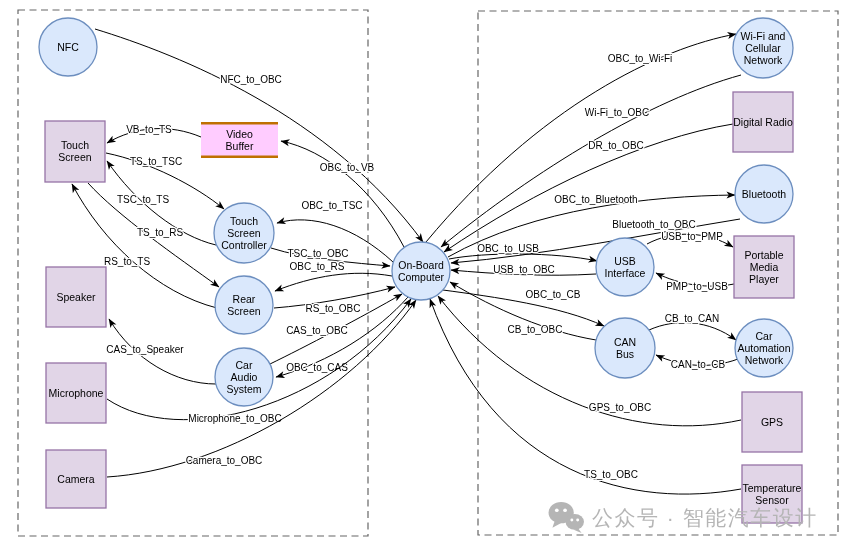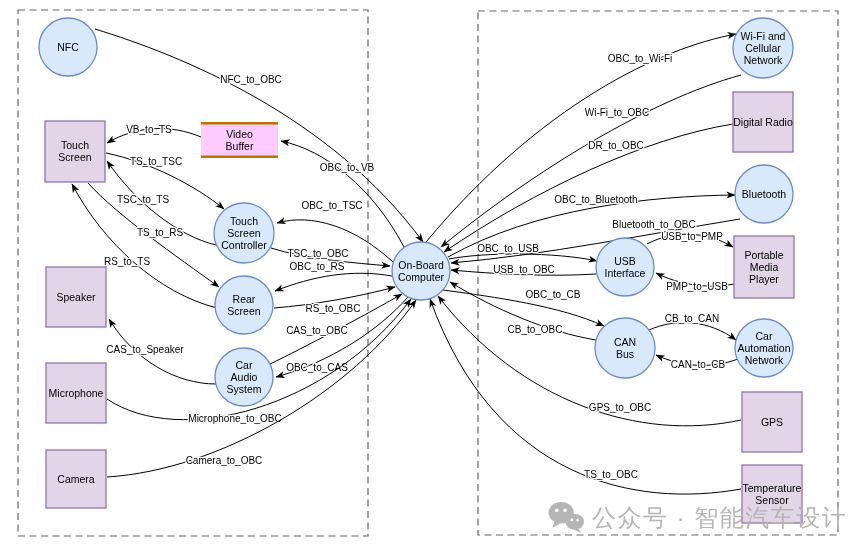--- a/index.html
+++ b/index.html
@@ -22,21 +22,21 @@
   .node-label{
     font-family:"Liberation Sans","DejaVu Sans",sans-serif;font-size:10.5px;
     fill:#000;text-anchor:middle;
   }
   .shape-circle{fill:var(--process-fill,#dae8fc);stroke:var(--process-stroke,#6c8ebf);stroke-width:1.3;}
   .shape-rect{fill:var(--entity-fill,#e1d5e7);stroke:var(--entity-stroke,#9673a6);stroke-width:1.3;}
   .shape-store{fill:var(--store-fill,#ffccff);}
   .store-line{stroke:var(--store-stroke,#bf7000);stroke-width:2.4;}
   .watermark{
     position:absolute;left:548px;top:501px;display:flex;align-items:center;gap:7px;
-    color:var(--watermark-color,#b5b5b5);font-size:24px;letter-spacing:1.5px;
+    color:var(--watermark-color,#b5b5b5);font-size:21px;letter-spacing:1.5px;
     white-space:nowrap;user-select:none;
   }
   .wx-icon{width:37px;height:33px;flex:0 0 auto;}
 </style>
 </head>
 <body>
 
 <div class="stage">
   <svg id="diagram-svg" width="857" height="555" viewBox="0 0 857 555">
     <defs>

